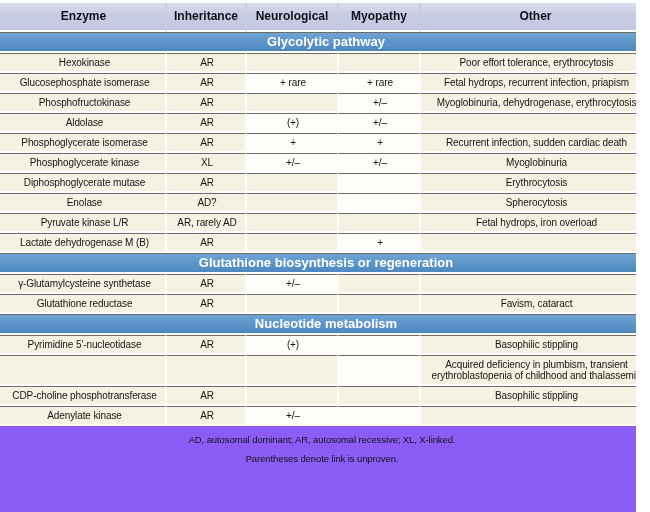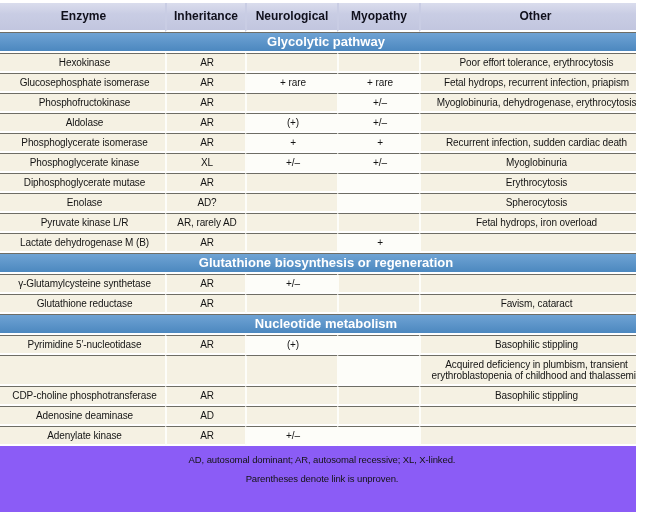--- a/index.html
+++ b/index.html
@@ -209,27 +209,20 @@
           <td class="wrap">Acquired deficiency in plumbism, transient erythroblastopenia of childhood and thalassemia</td>
         </tr>
         <tr class="data-row">
           <td class="first">CDP-choline phosphotransferase</td>
           <td>AR</td>
           <td></td>
           <td></td>
           <td>Basophilic stippling</td>
         </tr>
         <tr class="data-row">
-          <td class="first">Adenosine deaminase</td>
-          <td>AD</td>
-          <td></td>
-          <td></td>
-          <td></td>
-        </tr>
-        <tr class="data-row">
           <td class="first">Adenylate kinase</td>
           <td>AR</td>
           <td class="white-cell">+/–</td>
           <td class="white-cell"></td>
           <td></td>
         </tr>
       </tbody>
   </table>
 
   <div class="footnotes">

